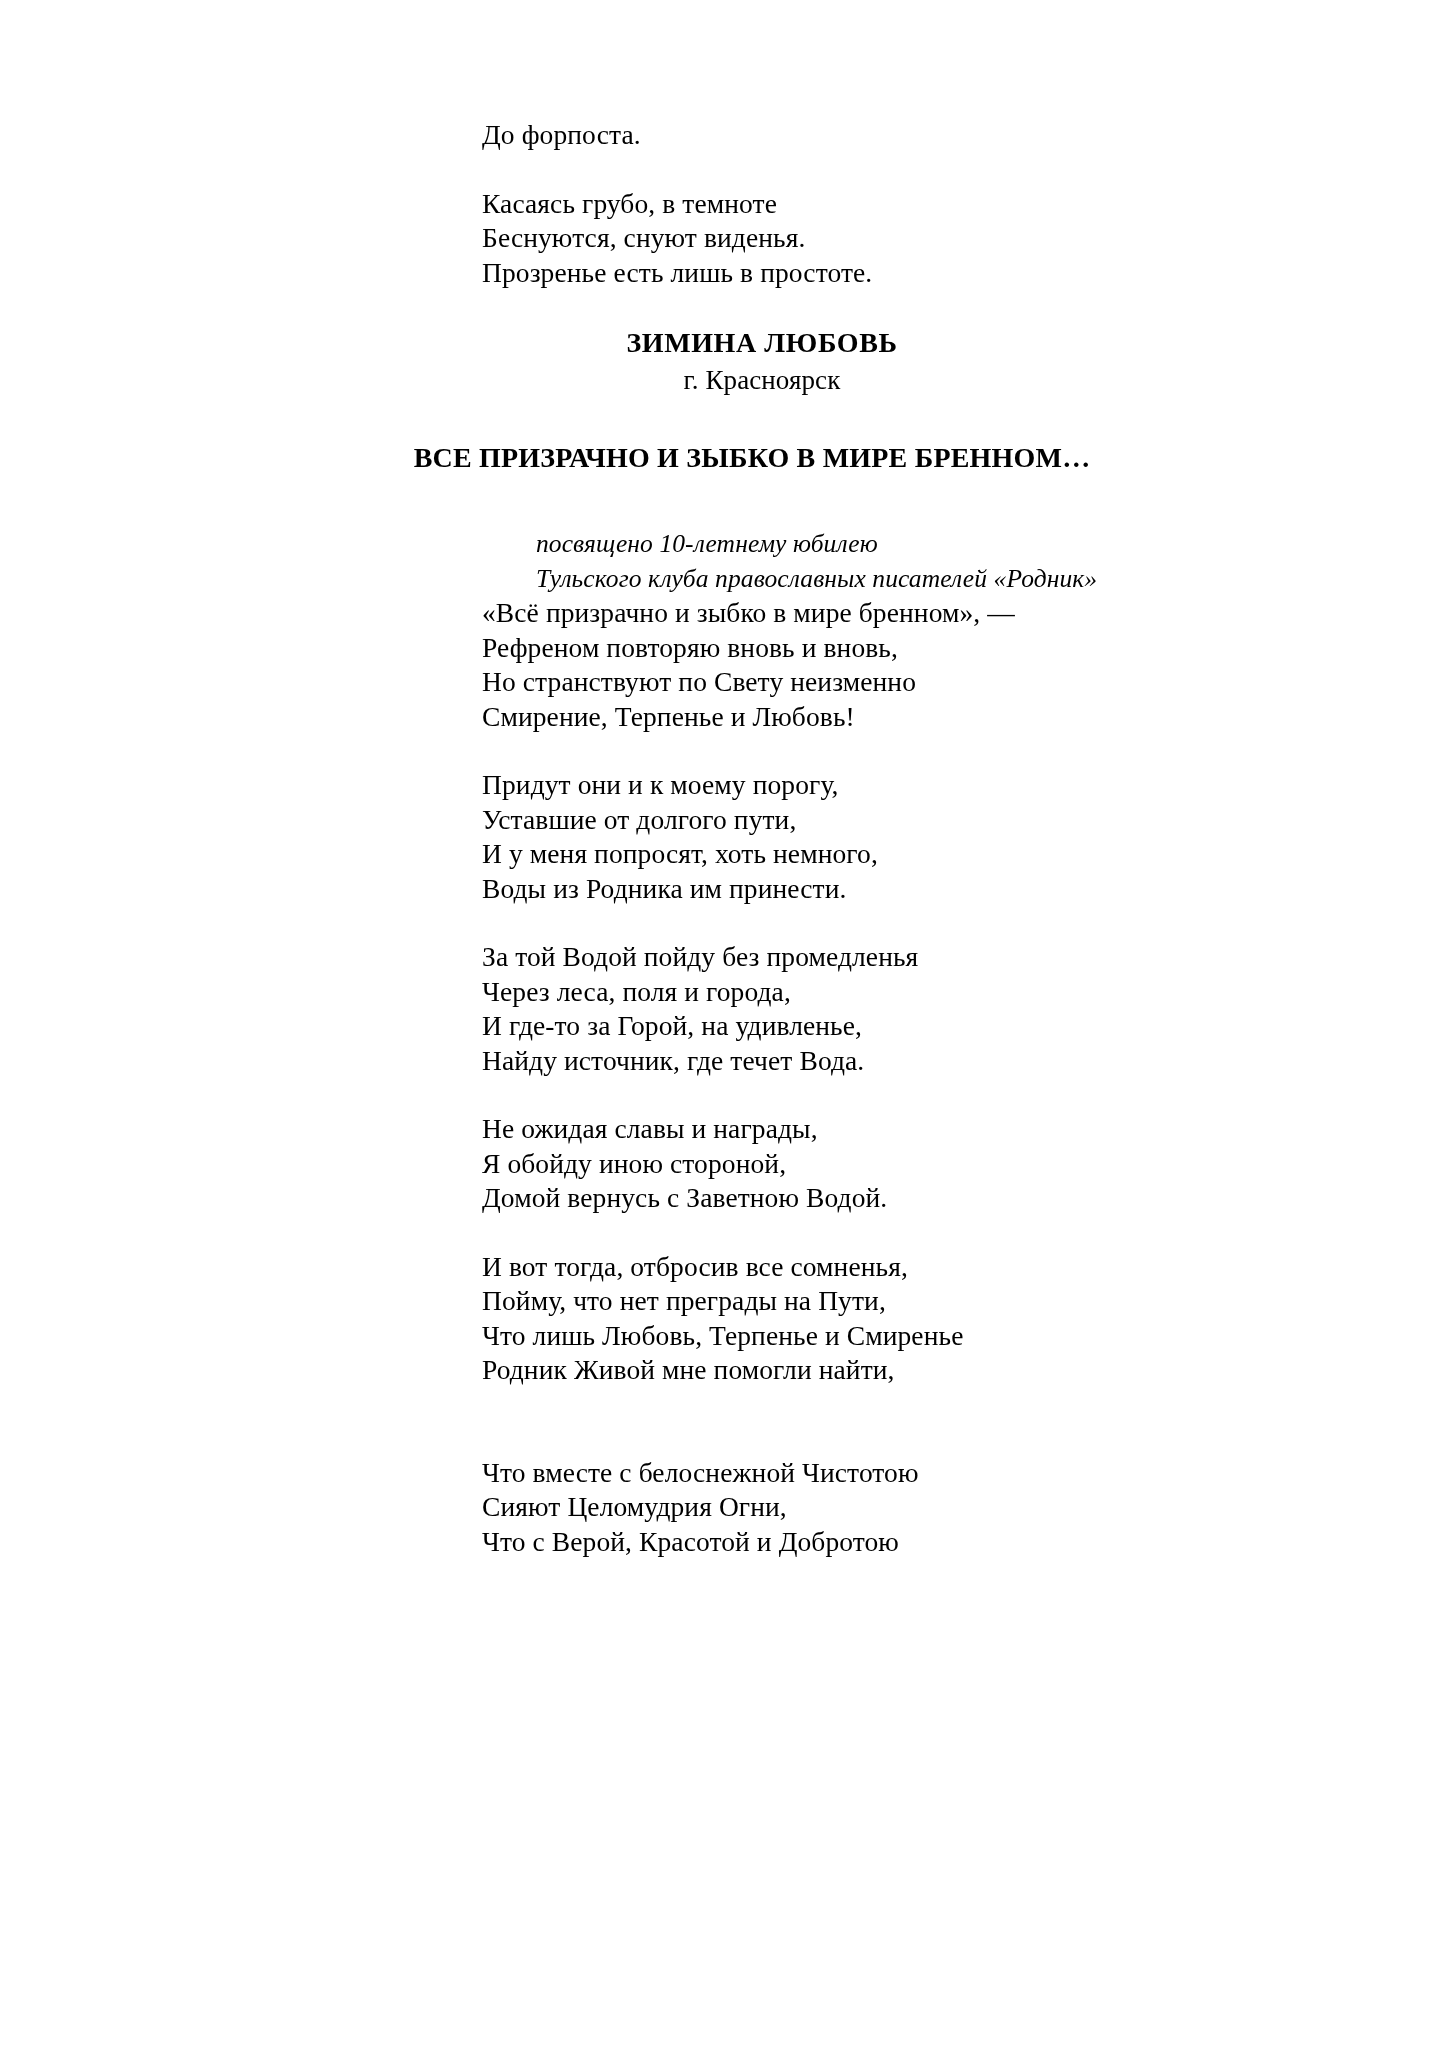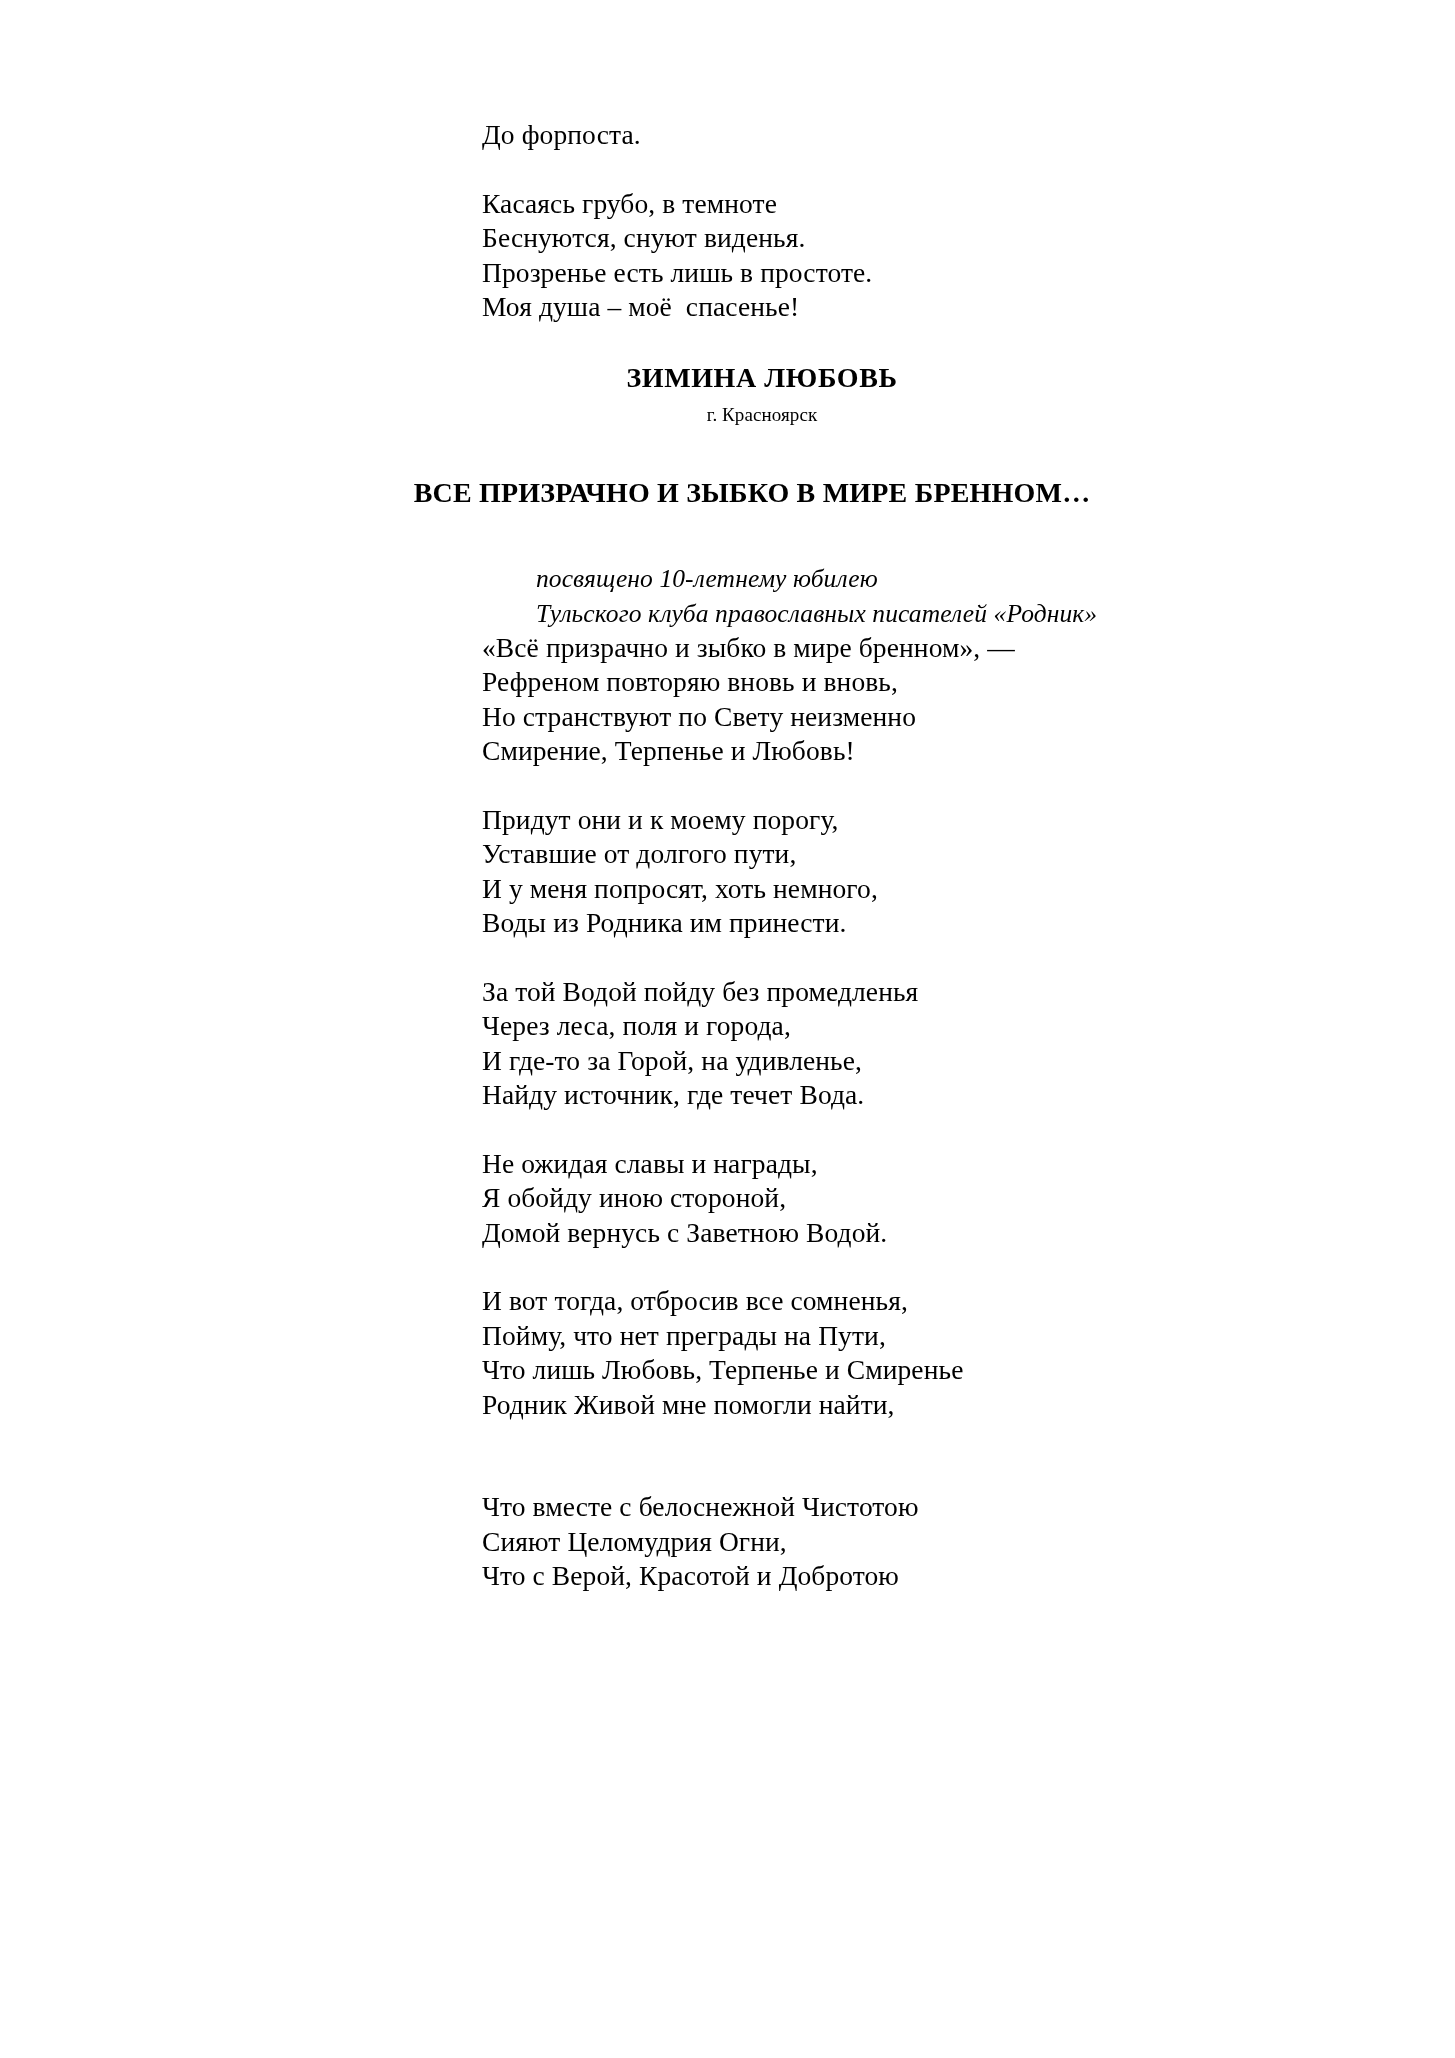--- a/index.html
+++ b/index.html
@@ -49,21 +49,21 @@
     text-align: center;
     width: 560px;
   }
   .author-name {
     font-size: 28px;
     line-height: 38px;
     font-weight: bold;
     letter-spacing: 0.6px;
   }
   .author-city {
-    font-size: 19px;
+    font-size: 27px;
     line-height: 36px;
     letter-spacing: 0.1px;
   }
 
   
   .poem-title {
     margin: 42px 0 0 0;
     font-size: 28px;
     line-height: 36px;
     font-weight: bold;
@@ -98,21 +98,20 @@
   <div class="content">
 
     <div class="stanza">
       <div class="line">До форпоста.</div>
     </div>
 
     <div class="stanza">
       <div class="line">Касаясь грубо, в темноте</div>
       <div class="line">Беснуются, снуют виденья.</div>
       <div class="line">Прозренье есть лишь в простоте.</div>
-      <div class="line">Моя душа – моё  спасенье!</div>
     </div>
 
     <div class="author-block">
       <div class="author-name">ЗИМИНА  ЛЮБОВЬ</div>
       <div class="author-city">г. Красноярск</div>
     </div>
 
     <div class="poem-title">ВСЕ ПРИЗРАЧНО И ЗЫБКО В МИРЕ БРЕННОМ…</div>
 
     <div class="dedication">

